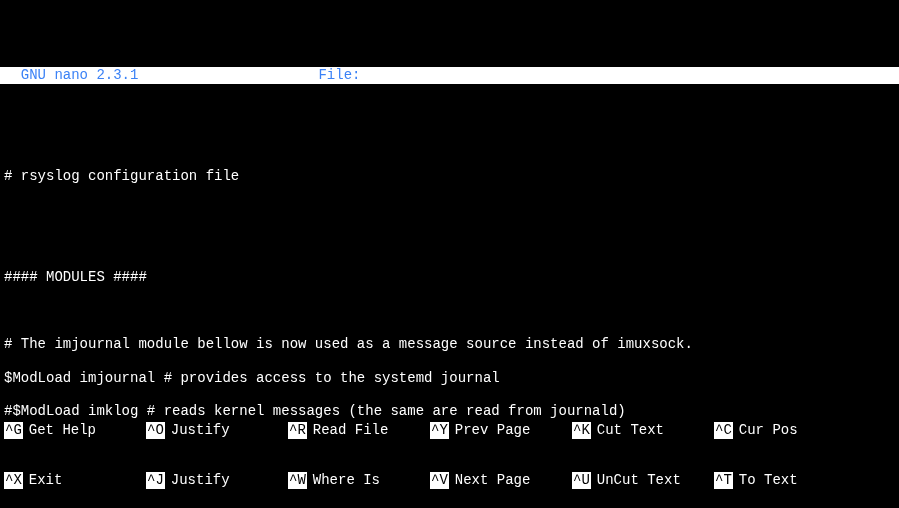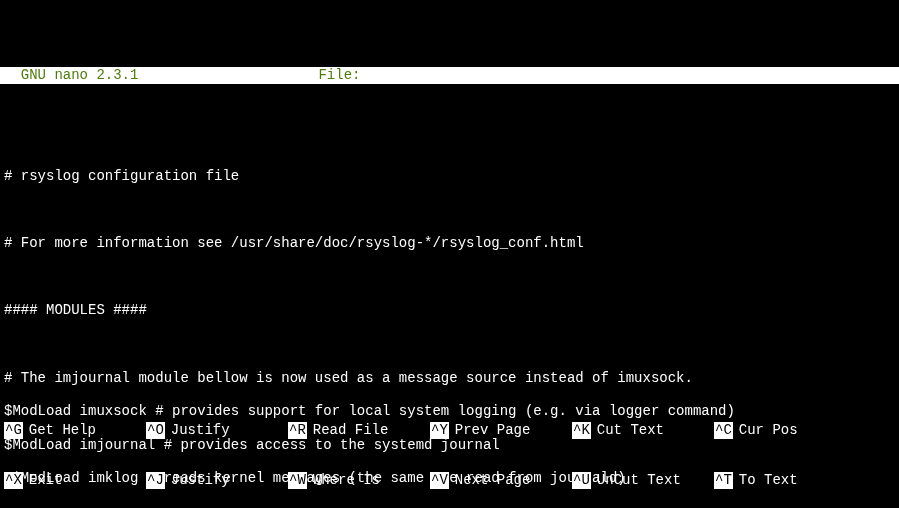--- a/index.html
+++ b/index.html
@@ -9,21 +9,21 @@
       font-family: "Courier New", monospace;
       font-size: 14px;
       line-height: 1.2;
       width: 899px;
       height: 508px;
       overflow: hidden;
       white-space: pre;
     }
     .titlebar {
       background: #fff;
-      color: #4d7c0f;
+      color: #3b82f6;
       display: flex;
       padding: 0 4px;
     }
     .titlebar .app { flex: 0 0 auto; }
     .titlebar .spacer1 { flex: 0 0 auto; width: 180px; }
     .titlebar .file-label { flex: 0 0 auto; }
     .titlebar .spacer2 { flex: 1; }
     .content { padding: 0 4px; }
     .line { min-height: 16.8px; }
     .helpbar {
@@ -57,26 +57,24 @@
   <span class="app">  GNU nano 2.3.1</span>
   <span class="spacer1"></span>
   <span class="file-label">File: </span>
   <span class="spacer2"></span>
 </div>
 
 <div class="content">
 <div class="line"></div>
 <div class="line"># rsyslog configuration file</div>
 <div class="line"></div>
-<div class="line"># For more information see /usr/share/doc/rsyslog-*/rsyslog_conf.html</div>
 <div class="line"></div>
 <div class="line">#### MODULES ####</div>
 <div class="line"></div>
 <div class="line"># The imjournal module bellow is now used as a message source instead of imuxsock.</div>
-<div class="line">$ModLoad imuxsock # provides support for local system logging (e.g. via logger command)</div>
 <div class="line">$ModLoad imjournal # provides access to the systemd journal</div>
 <div class="line">#$ModLoad imklog # reads kernel messages (the same are read from journald)</div>
 
 
 
 
 
 
 
 

